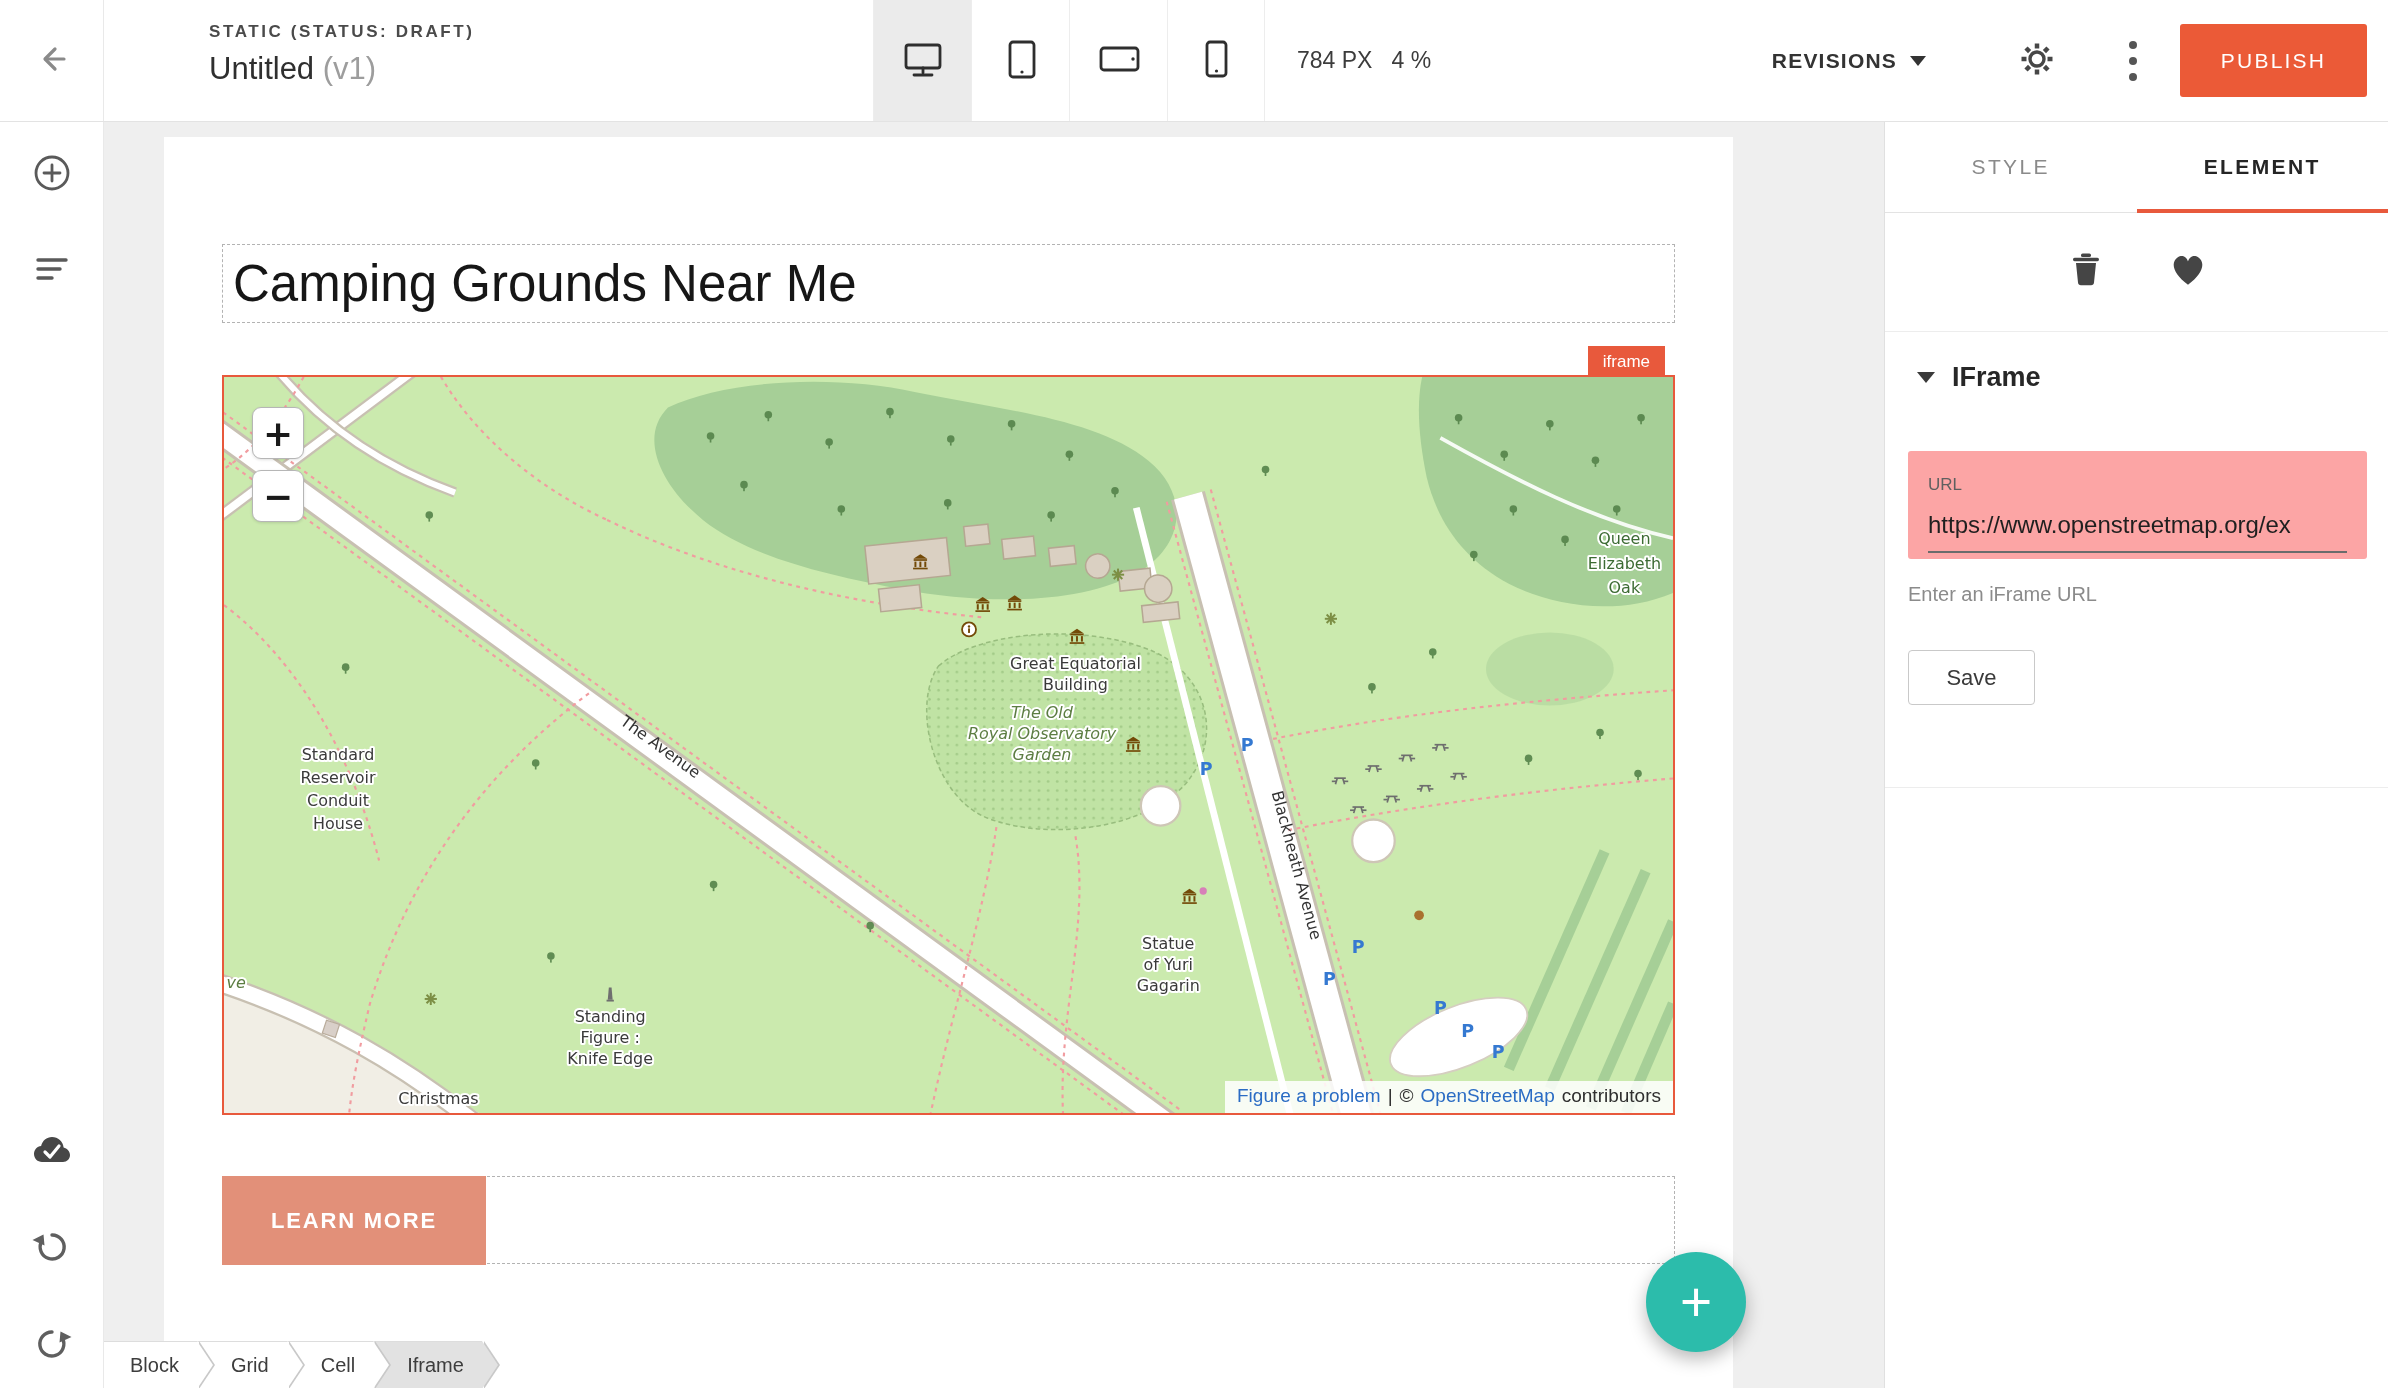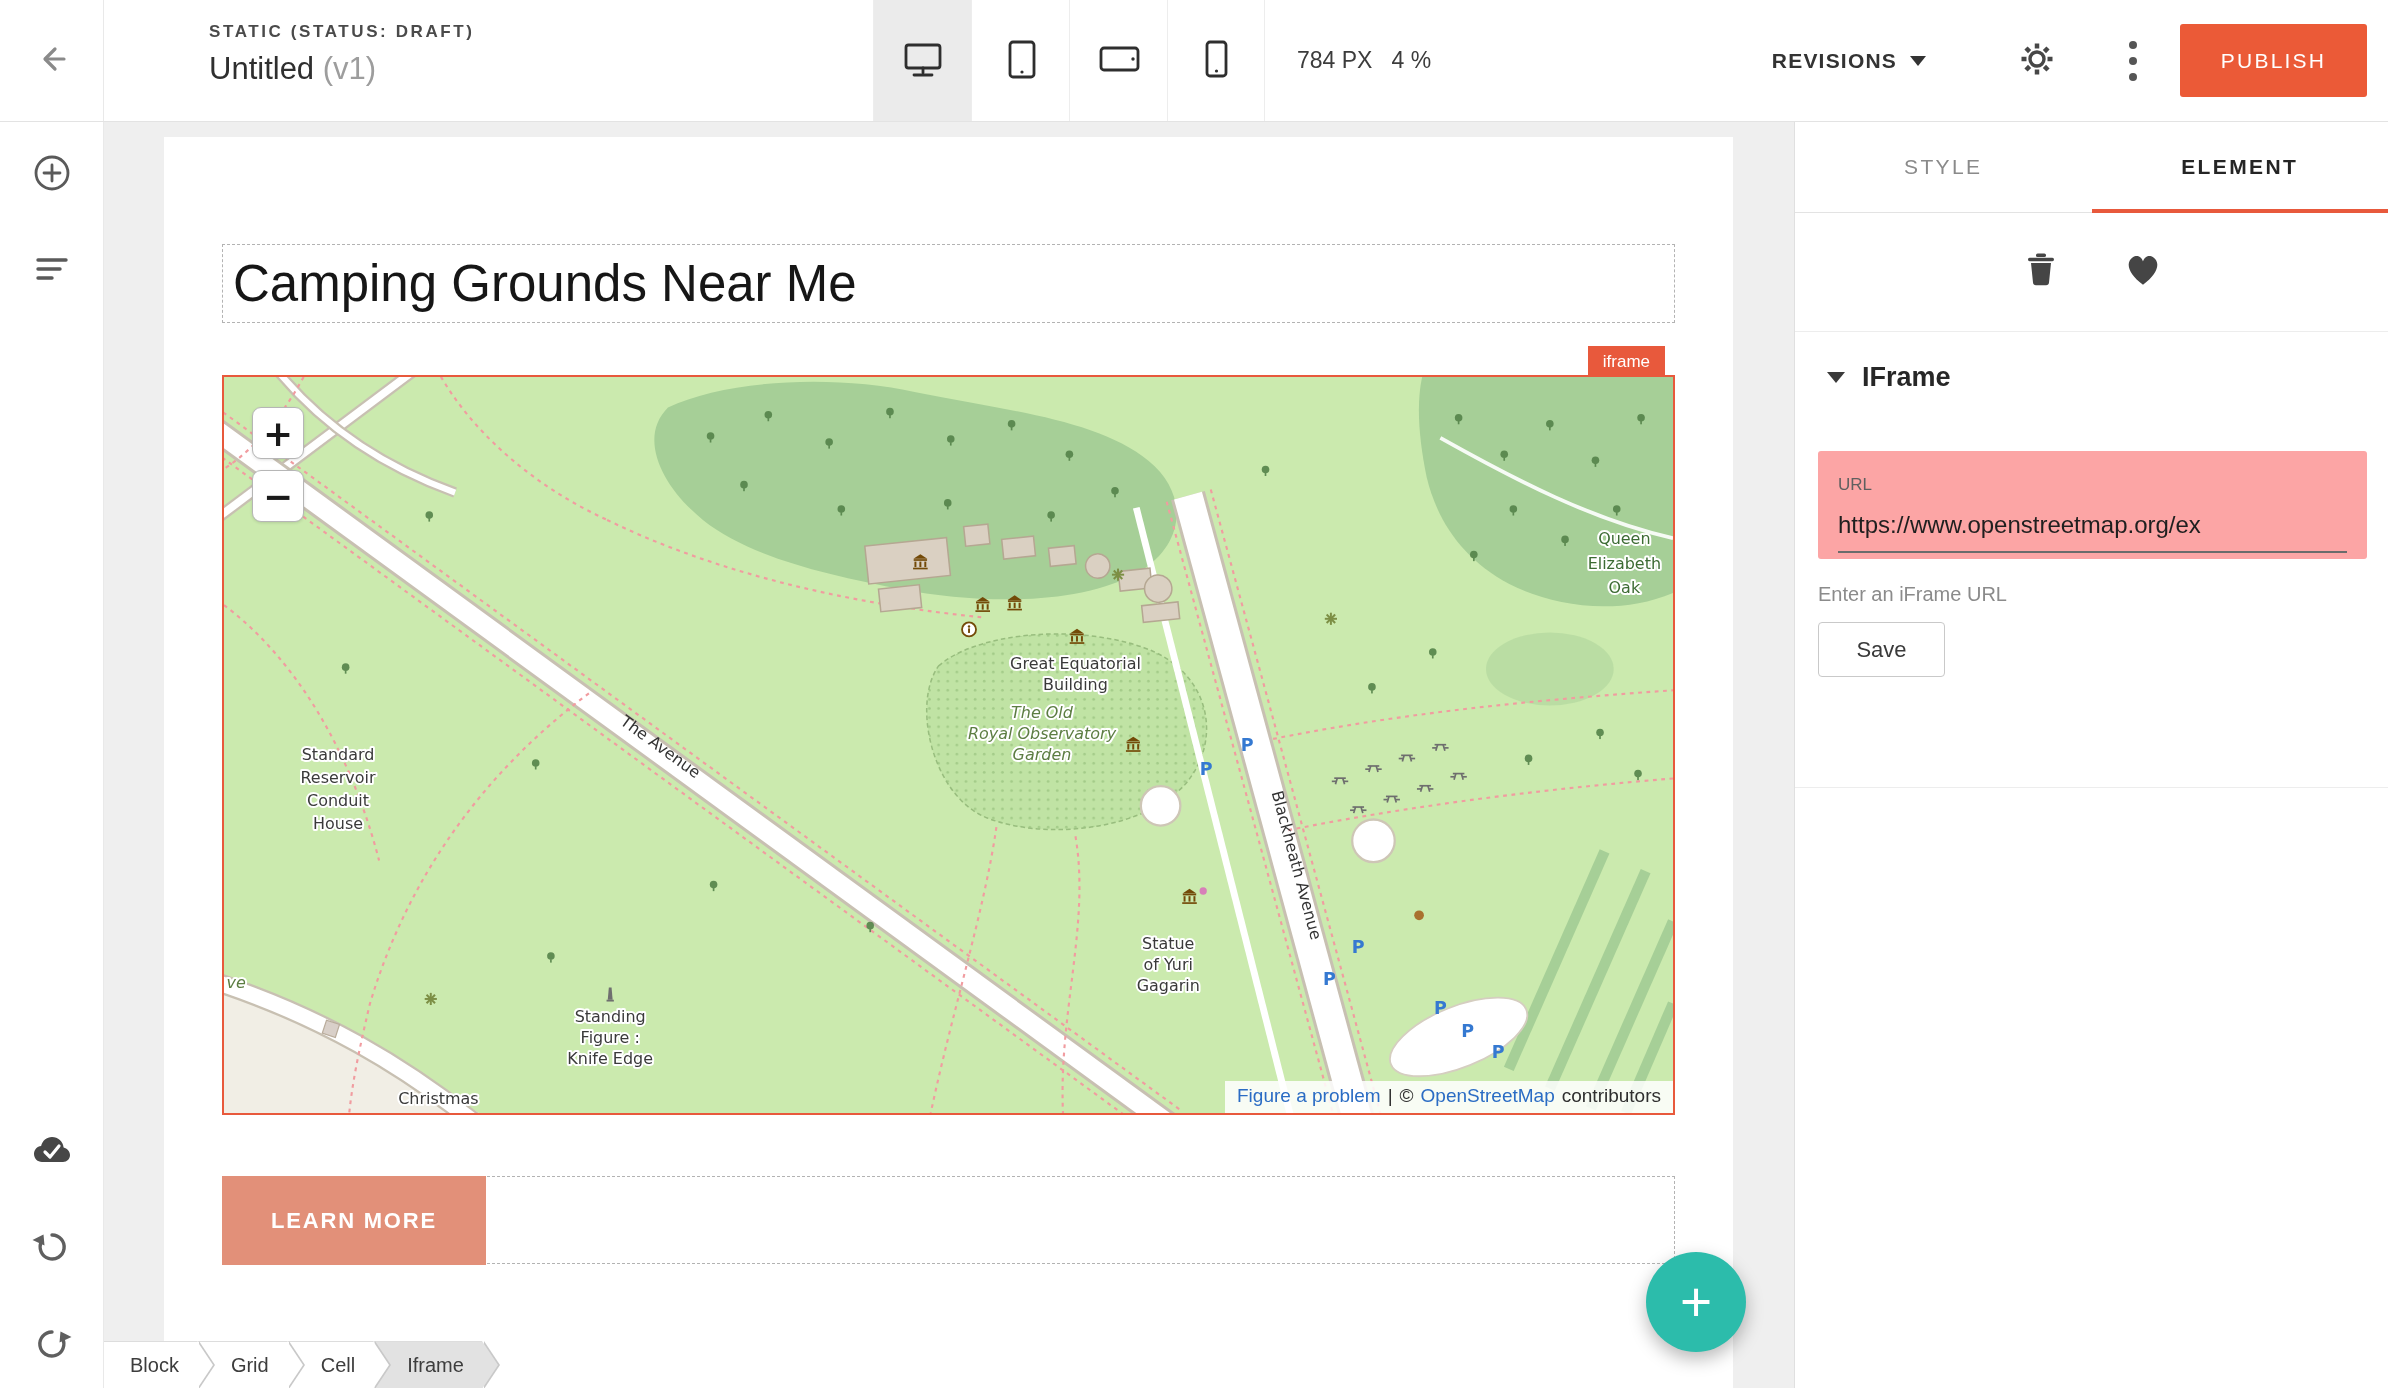--- a/index.html
+++ b/index.html
@@ -52,35 +52,35 @@
   .breadcrumb { position:absolute; left:0; bottom:0; height:47px; display:flex; z-index:25; font-size:20px; color:#3d3d3d; }
   .crumb { position:relative; background:#fff; display:flex; align-items:center; padding:0 18px 0 34px; border-top:1px solid #ddd; cursor:pointer; white-space:nowrap; }
   .crumb:first-child { padding-left:26px; }
   .crumb::before { content:""; position:absolute; left:100%; top:-1px; margin-left:2px; border-top:24px solid transparent; border-bottom:24px solid transparent; border-left:16px solid #c9c9c9; z-index:1; }
   .crumb::after { content:""; position:absolute; left:100%; top:-1px; border-top:24px solid transparent; border-bottom:24px solid transparent; border-left:16px solid #fff; z-index:2; }
   .crumb.active { background:#e2e2e2; }
   .crumb.active::after { border-left-color:#e2e2e2; }
   .crumb:nth-child(1){z-index:8}.crumb:nth-child(2){z-index:7}.crumb:nth-child(3){z-index:6}.crumb:nth-child(4){z-index:5}
 
   
-  .panel { position:absolute; right:0; top:122px; width:594px; bottom:0; background:#fff; border-left:1px solid #e0e0e0; z-index:45; }
+  .panel { position:absolute; right:0; top:122px; width:504px; bottom:0; background:#fff; border-left:1px solid #e0e0e0; z-index:45; }
   .tabs { position:relative; height:91px; border-bottom:1px solid #e3e3e3; display:flex; }
   .tab { flex:1; display:flex; align-items:center; justify-content:center; font-size:21px; letter-spacing:2.4px; color:#8a8a8a; cursor:pointer; position:relative; }
   .tab.active { color:#252525; font-weight:700; }
   .tab.active::after { content:""; position:absolute; left:0; right:0; bottom:-1px; height:4px; background:var(--tab-underline,#E8593C); }
   .el-toolbar { height:119px; border-bottom:1px solid #ededed; display:flex; align-items:center; justify-content:center; gap:46px; }
   .tool-btn { width:56px; height:56px; display:flex; align-items:center; justify-content:center; cursor:pointer; }
   .section-head { height:90px; display:flex; align-items:center; gap:17px; padding-left:32px; cursor:pointer; }
   .sec-caret { width:0; height:0; border-left:9px solid transparent; border-right:9px solid transparent; border-top:11px solid #3a3a3a; }
   .section-title { font-size:27px; color:#272727; font-weight:700; }
   .url-box { margin:29px 21px 0 23px; background:#fca5a5; border-radius:3px; padding:24px 20px 6px; }
   .url-label { font-size:17px; color:#5f5f5f; }
   .url-input { display:block; width:100%; margin-top:16px; background:transparent; border:none; border-bottom:2px solid #6b6b6b; font-size:24px; color:#1f1f1f; padding:0 0 12px; outline:none; font-family:inherit; }
   .url-helper { margin:24px 0 0 23px; font-size:20px; color:#8b8b8b; }
-  .save-btn { margin:16px 0 0 23px; width:127px; height:55px; background:#fff; border:1px solid #c9c9c9; border-radius:4px; font-size:22px; color:#3a3a3a; cursor:pointer; font-family:inherit; }
+  .save-btn { margin:44px 0 0 23px; width:127px; height:55px; background:#fff; border:1px solid #c9c9c9; border-radius:4px; font-size:22px; color:#3a3a3a; cursor:pointer; font-family:inherit; }
   .panel-divider { position:absolute; left:0; right:0; top:665px; height:1px; background:#ededed; }
 
   
   .mlb { font-family:"DejaVu Sans",sans-serif; font-size:10.5px; fill:#3a3a3a; stroke:#fff; stroke-width:2.6px; paint-order:stroke; stroke-linejoin:round; text-anchor:middle; }
   .mlb.green { fill:#3c6b33; }
   .mlb.italic { font-style:italic; fill:#5c7d42; }
   .mlb.road { stroke-width:0; fill:#333; }
   .pk { font-family:"DejaVu Sans",sans-serif; font-size:11.5px; font-weight:bold; fill:#3579D1; text-anchor:middle; }
 </style>
 </head>

